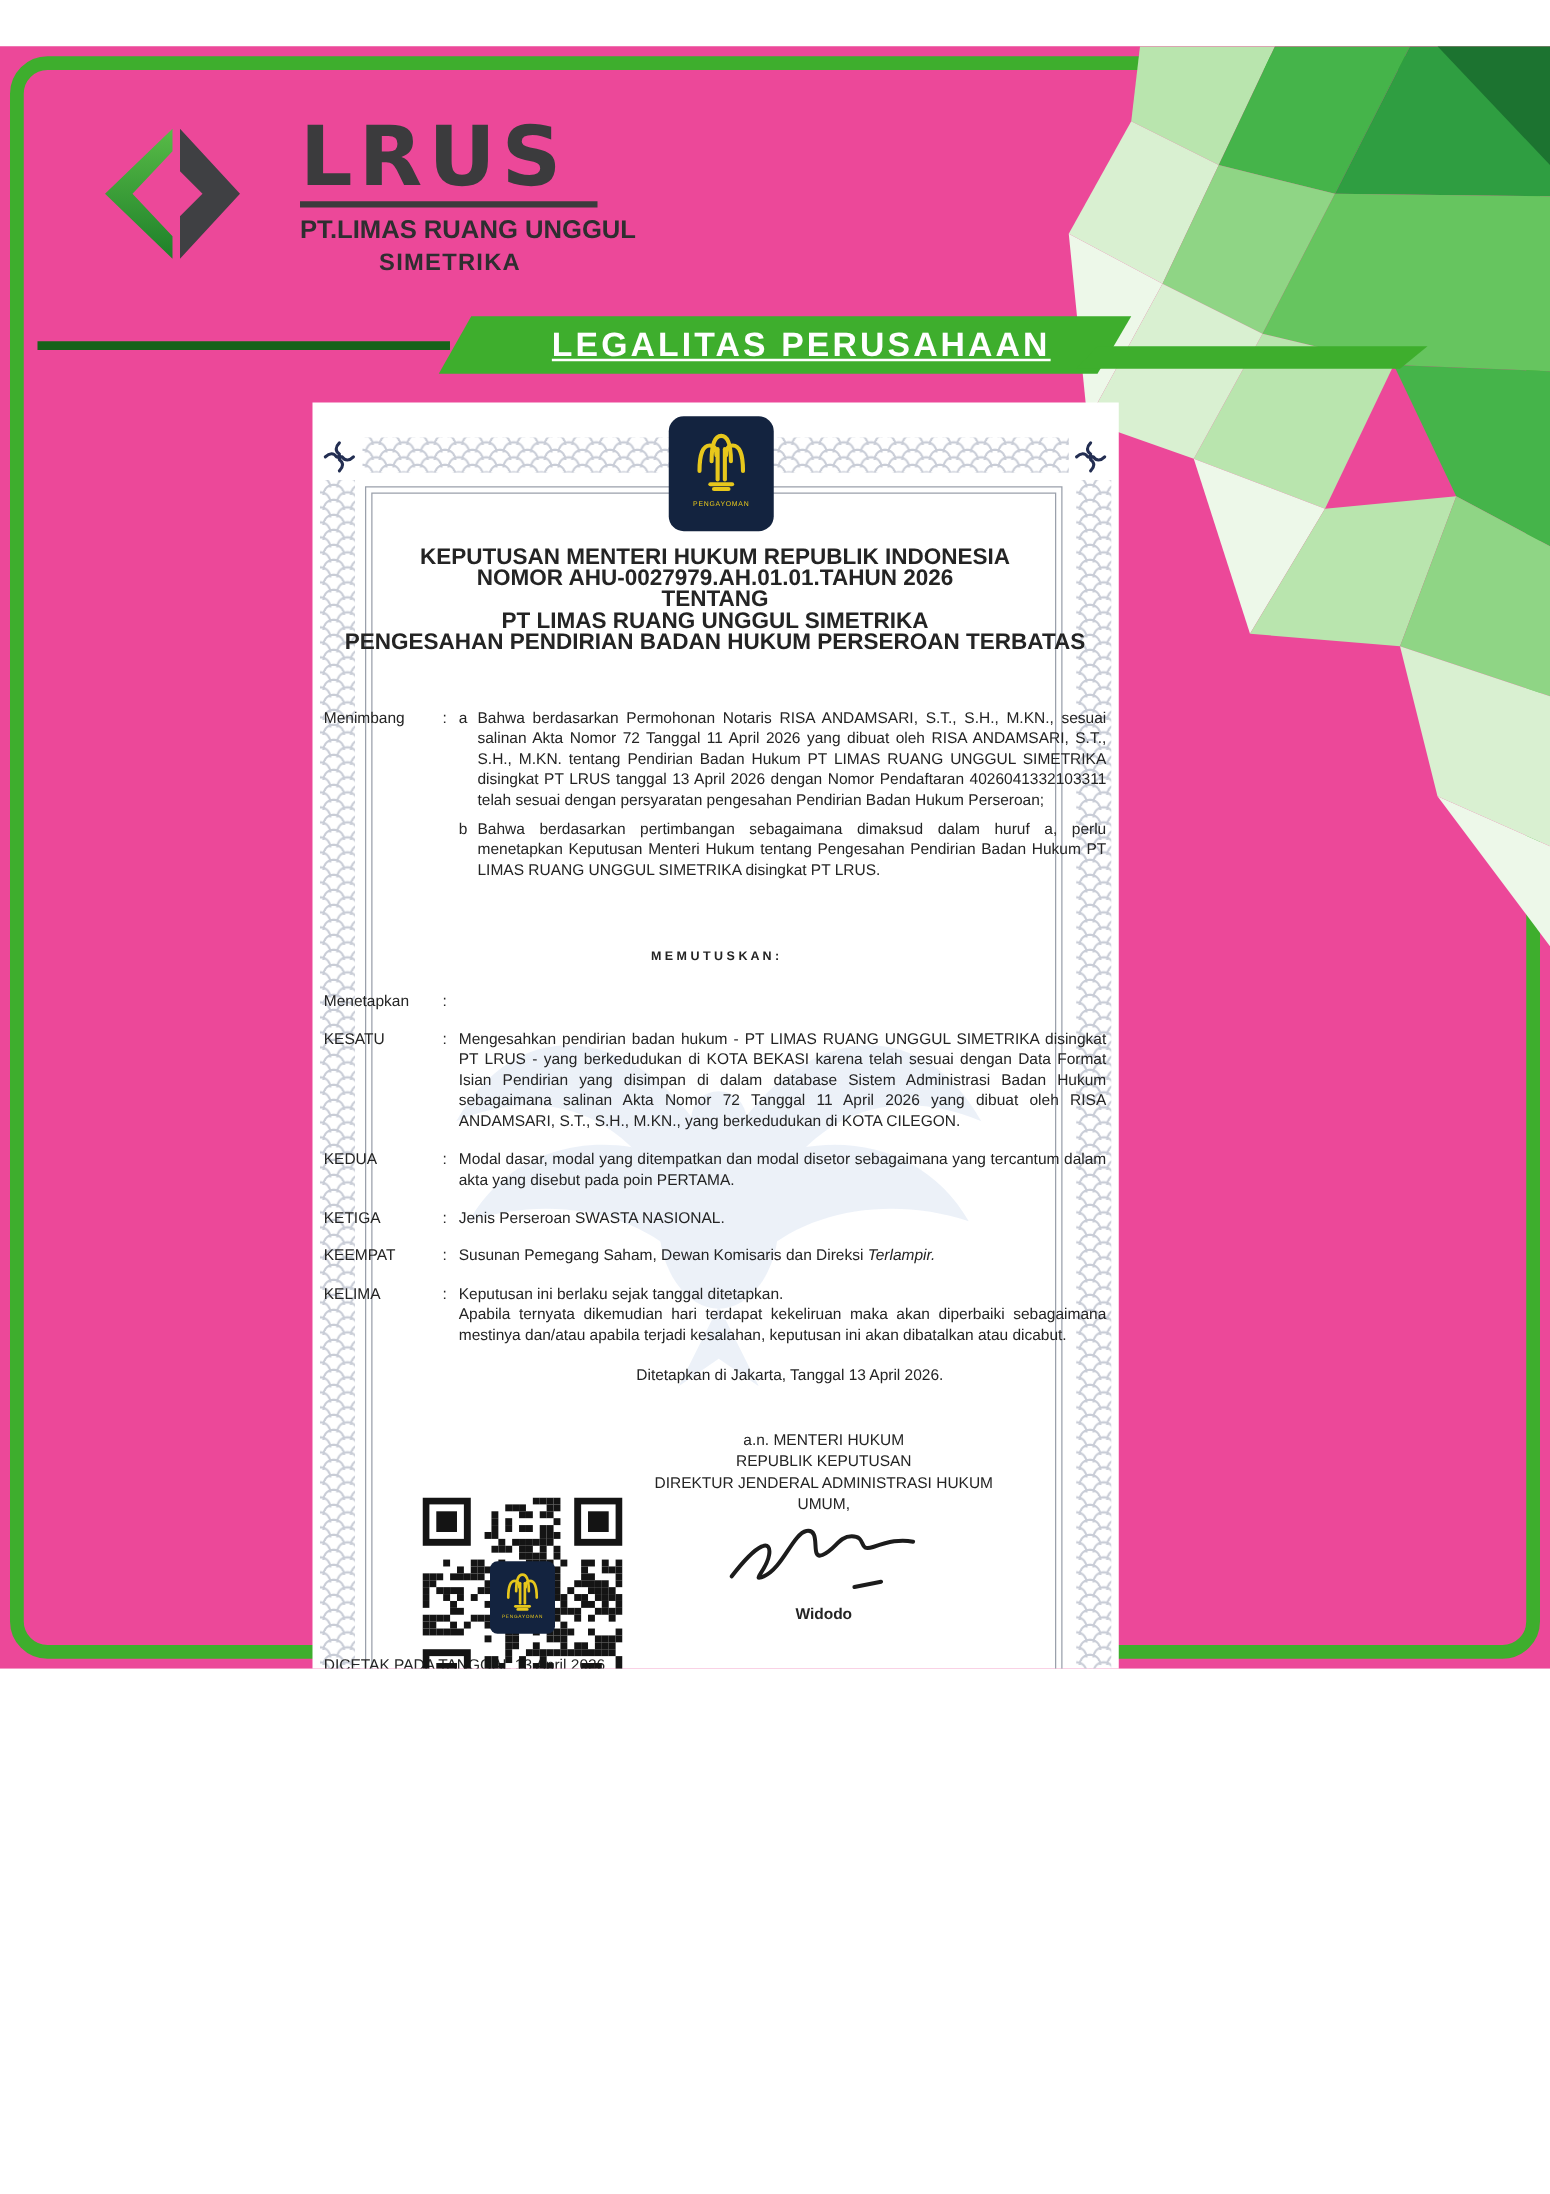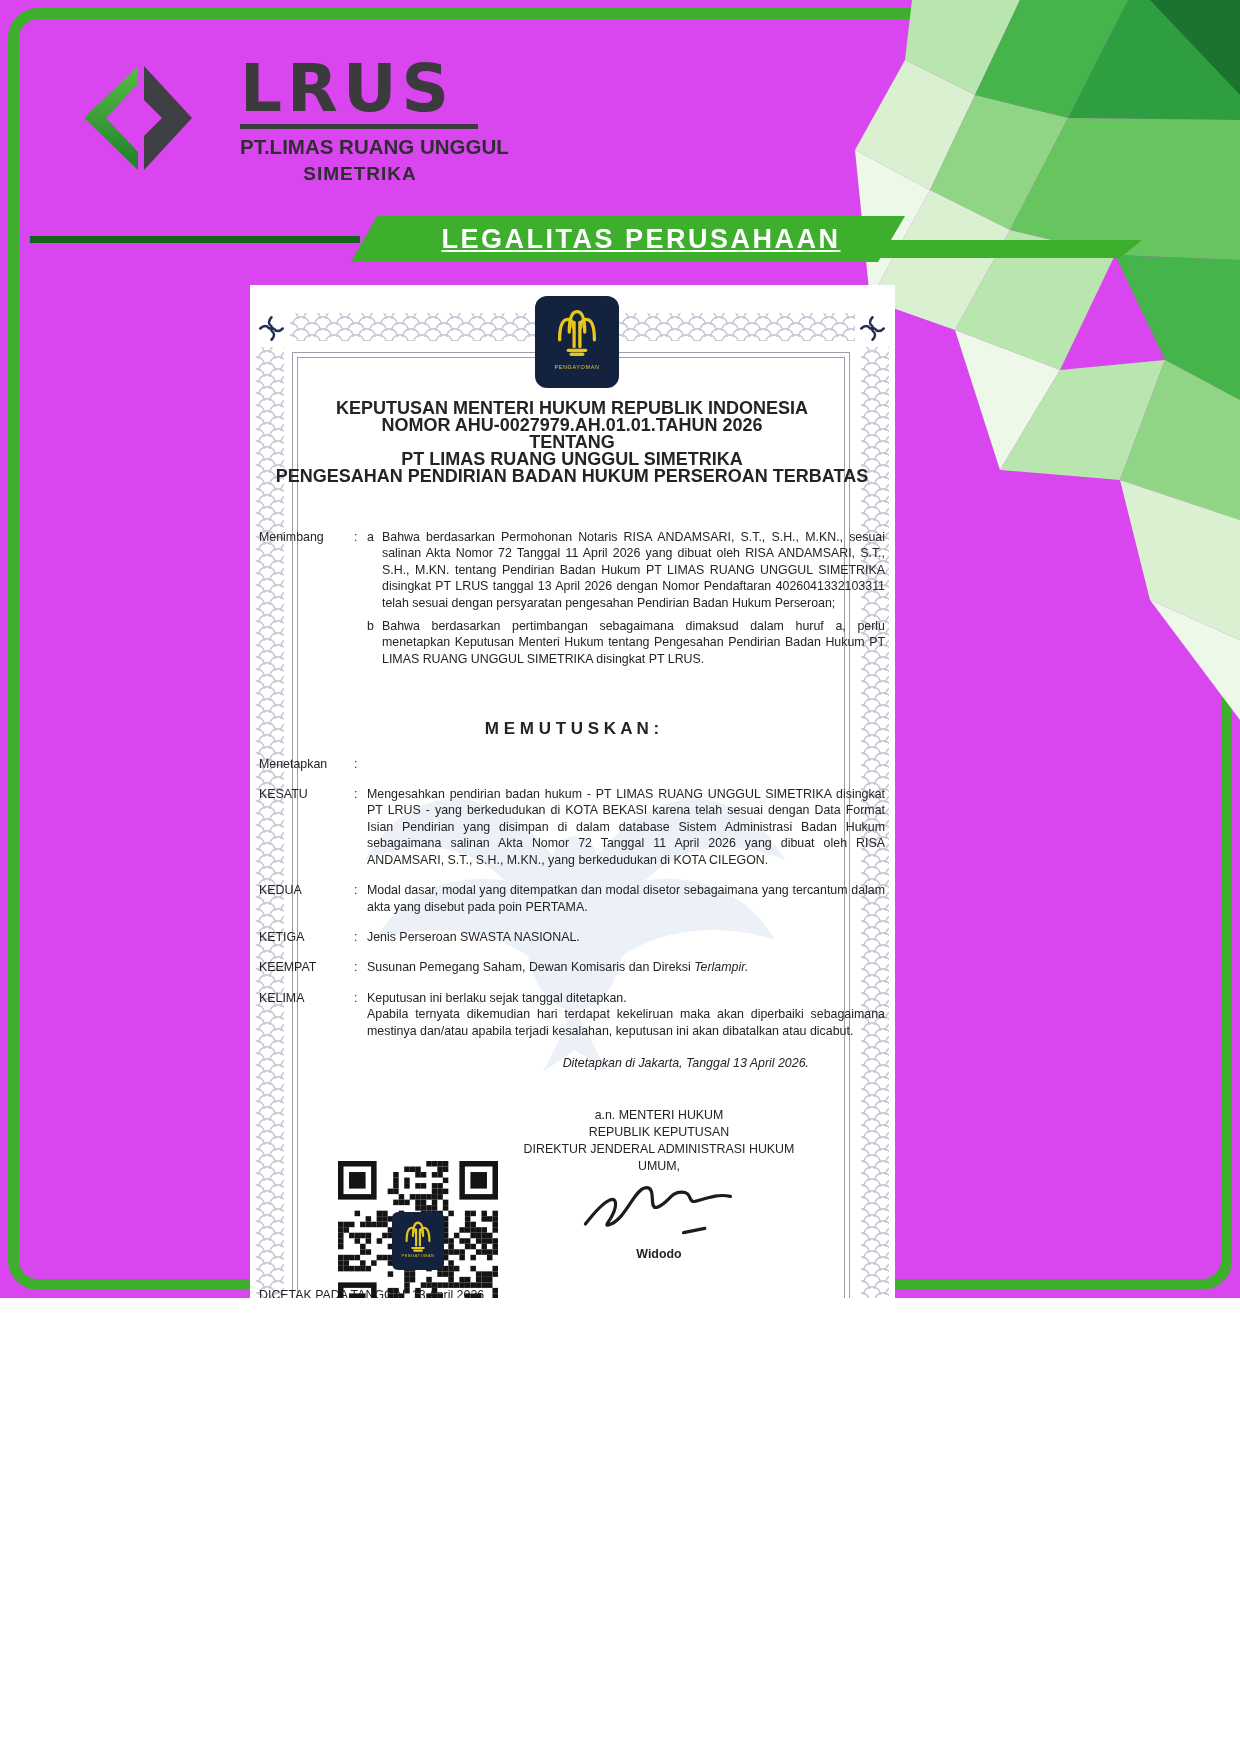--- a/index.html
+++ b/index.html
@@ -1,17 +1,17 @@
 <!DOCTYPE html>
 <html><head>
 <meta charset="utf-8">
 <style>
   html,body{margin:0;padding:0;background:#ffffff;}
-  .page{position:relative;width:1240px;height:1298px;background:#d946ef;overflow:hidden;
-        font-family:"Liberation Sans","DejaVu Sans",sans-serif;color:#242424;}
+  .page{position:relative;width:1240px;height:1298px;background:#ec4899;overflow:hidden;
+        font-family:"Liberation Sans","DejaVu Sans",sans-serif;color:#242424;margin-top:37px;}
 
   
   .page-frame{position:absolute;inset:8px;border:11px solid #3EAE2D;border-radius:30px;z-index:1;pointer-events:none;}
 
   
   .bg-svg{position:absolute;left:0;top:0;z-index:2;}
 
   
   .header{position:absolute;left:0;top:0;width:1240px;height:270px;z-index:3;}
   .logo-mark{position:absolute;left:78px;top:58px;}
@@ -50,23 +50,23 @@
   .emblem-label{font-size:5.5px;color:#E7C71C;letter-spacing:.6px;margin-top:-3px;}
   .title-block{margin-top:12px;text-align:center;font-weight:bold;font-size:18px;line-height:17px;}
   .row{display:flex;margin-top:14px;}
   .lbl{width:95px;flex:none;}
   .colon{width:13px;flex:none;}
   .rtext{flex:1;text-align:justify;}
   .item{display:flex;}
   .item + .item{margin-top:7px;}
   .ltr{width:15px;flex:none;}
   .itxt{flex:1;text-align:justify;}
-  .memutuskan{margin-top:54px;text-align:center;font-weight:bold;font-size:17px;}
+  .memutuskan{margin-top:54px;text-align:center;font-weight:bold;font-size:10px;}
   .mt-menetapkan{margin-top:18px;}
-  .issued{margin-top:16px;margin-left:250px;width:300px;text-align:right;font-style:italic;}
+  .issued{margin-top:16px;margin-left:250px;width:300px;text-align:left;}
   .sign-block{margin-top:36px;margin-left:250px;width:300px;text-align:center;line-height:17px;}
   .sign-name{font-weight:bold;margin-top:2px;}
   .footer-block{margin-top:24px;}
   .footer-bold{font-weight:bold;font-size:12.6px;margin-top:3px;}
   .qr-wrap{position:absolute;left:88px;top:876px;width:160px;height:160px;z-index:1;}
   .qr-emblem{position:absolute;left:54px;top:51px;width:52px;height:58px;background:#13233F;border-radius:6px;
              display:flex;flex-direction:column;align-items:center;}
   .qr-emblem .emblem-label{font-size:3.8px;margin-top:-2px;}
 </style>
 </head>

